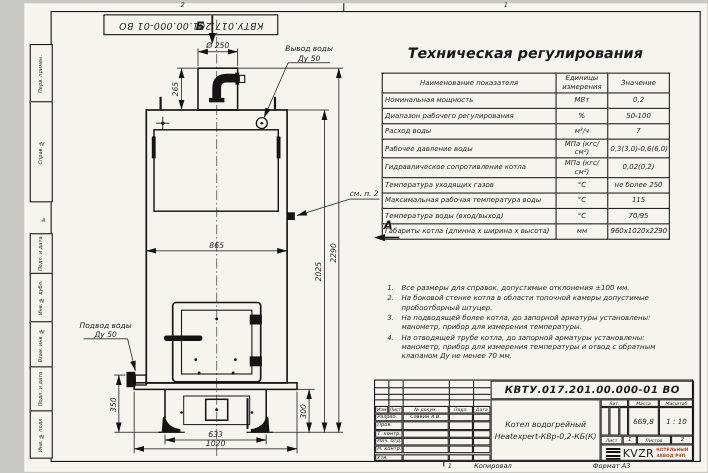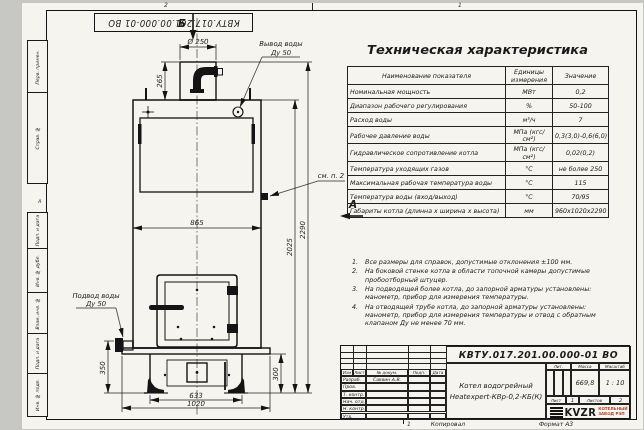--- a/index.html
+++ b/index.html
@@ -31,21 +31,21 @@
   
   #tb{left:340px;top:345px;width:290px;height:74px;border:1.5px solid #141414;background:#f5f4ef;box-sizing:border-box;}
   .c{position:absolute;border:0.8px solid #222;box-sizing:border-box;display:flex;
      align-items:center;justify-content:center;font-style:italic;overflow:hidden;white-space:nowrap;}
   .f42{font-size:4.2px;} .f46{font-size:4.6px;} .f5{font-size:5px;} .f65{font-size:6.5px;}
   #tb-docnum{font-size:9.2px;letter-spacing:.5px;font-weight:bold;}
   #tb-name{flex-direction:column;font-size:7px;line-height:1.5;}
   .gl{position:absolute;background:#222;}
   #logo-cell{display:flex;align-items:center;justify-content:center;gap:2px;}
   #logo-icon{width:13px;height:11px;background:repeating-linear-gradient(to bottom,#111 0 1.9px,#f5f4ef 1.9px 3.1px);}
-  #logo-text{font-weight:bold;font-size:10px;font-style:normal;letter-spacing:.3px;}
+  #logo-text{font-weight:normal;font-size:10px;font-style:normal;letter-spacing:.3px;}
   #logo-sub{color:#b5452a;font-size:4px;line-height:1.15;font-weight:bold;font-style:normal;text-align:left;}
   #footer-copy,#footer-fmt{font-size:6px;font-style:italic;top:420px;}
   svg text{font-family:"DejaVu Sans",sans-serif;font-style:italic;fill:#1a1a1a;}
   .dt{font-size:7px;} .lb{font-size:6.8px;} .mk{font-size:10.5px;font-weight:bold;}
 </style>
 </head>
 <body>
 
 <div id="paper" class="abs"></div>
 <div id="frame" class="abs"></div>
@@ -230,21 +230,21 @@
     <text x="331" y="178" text-anchor="middle" class="lb">см. п. 2</text>
   </g>
 
   <g>
     <line x1="363" y1="216" x2="348" y2="216" stroke="#141414" stroke-width="1.6"></line>
     <polygon points="350,212.7 350,219.3 340,216" fill="#141414"></polygon>
     <text x="353" y="208" text-anchor="middle" class="mk">А</text>
   </g>
 </svg>
 
-<div id="spec-title" class="abs">Техническая характеристика</div>
+<div id="spec-title" class="abs">Техническая регулирования</div>
 <table class="spec">
   <colgroup>
       <col style="width:158px">
       <col style="width:47px">
       <col style="width:56px">
     </colgroup>
   <tbody>
       <tr>
     <th>Наименование показателя</th>
     <th>Единицы измерения</th>

